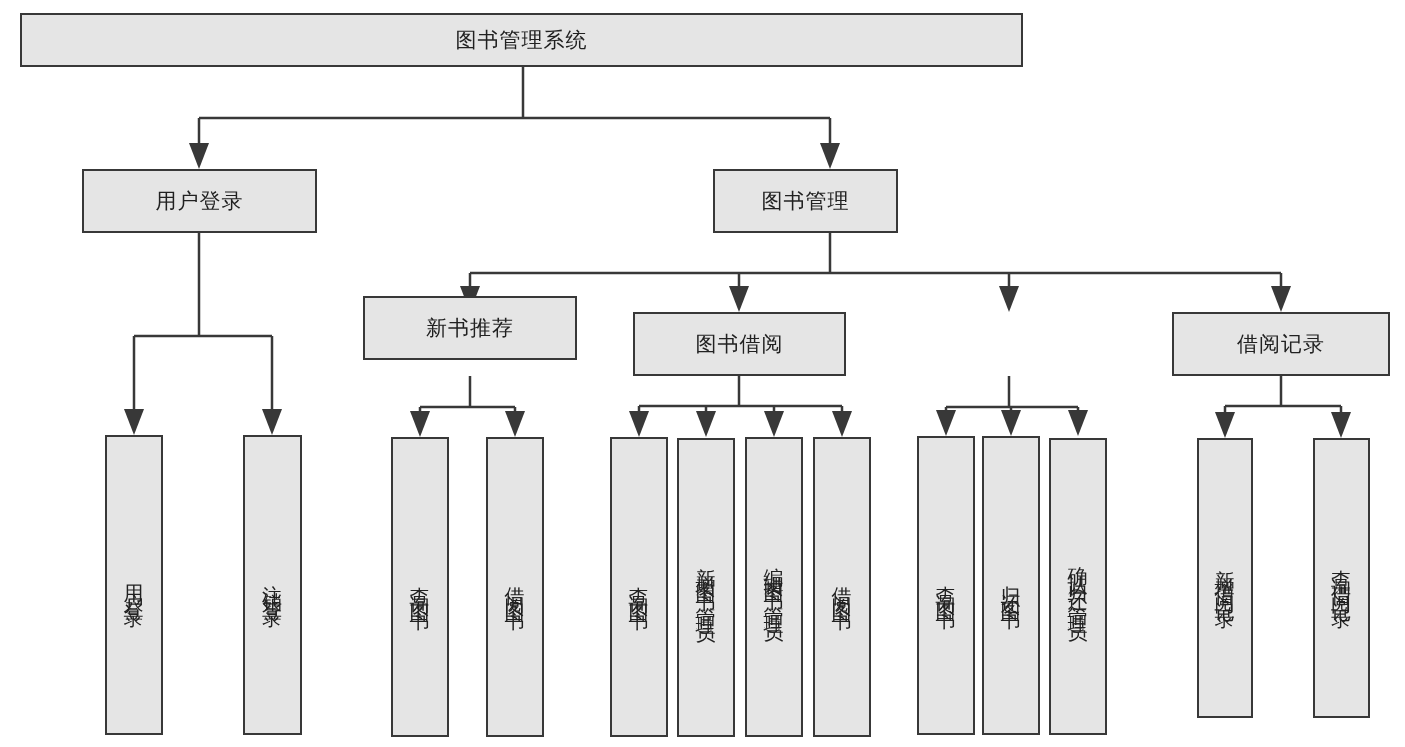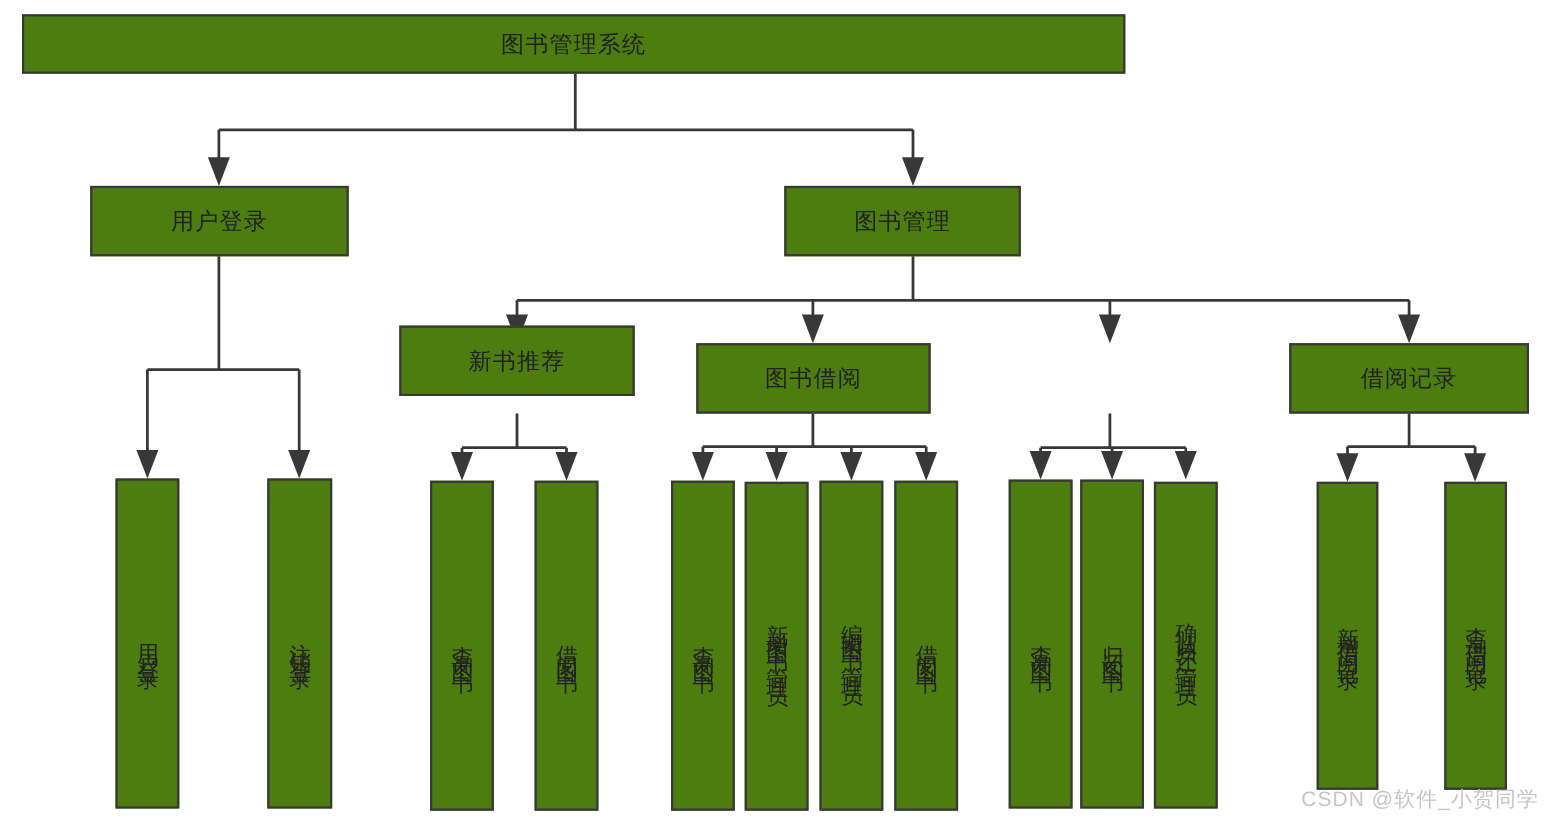--- a/index.html
+++ b/index.html
@@ -3,21 +3,21 @@
 <meta charset="utf-8">
 <style>
   html,body{margin:0;padding:0;}
   body{
     width:1405px;height:747px;background:#ffffff;overflow:hidden;
     font-family:"Liberation Sans","DejaVu Sans",sans-serif;
   }
   .stage{position:relative;width:1405px;height:747px;}
   .wires{position:absolute;left:0;top:0;}
   .box{
-    position:absolute;box-sizing:border-box;background:#4d7c0f;
+    position:absolute;box-sizing:border-box;background:#e5e5e5;
     border:2.5px solid #383838;display:flex;align-items:center;justify-content:center;
   }
   .h-label{
     font-size:21px;color:#212121;letter-spacing:1px;white-space:nowrap;
   }
   .v-label{
     writing-mode:vertical-rl;text-orientation:mixed;
     font-size:20px;color:#212121;letter-spacing:0.4em;line-height:1.1;white-space:nowrap;
   }
   .watermark{
@@ -66,21 +66,21 @@
     <polygon fill="#383838" stroke="none" points="1331,412 1351,412 1341,438"></polygon>
   </svg>
 
   <div class="box" style="left:20px;top:13px;width:1003px;height:54px;">
     <span class="h-label">图书管理系统</span>
   </div>
 
   <div class="box" style="left:82px;top:169px;width:235px;height:64px;">
     <span class="h-label">用户登录</span>
   </div>
-  <div class="box" style="left:713px;top:169px;width:215px;height:64px;">
+  <div class="box" style="left:713px;top:169px;width:185px;height:64px;">
     <span class="h-label">图书管理</span>
   </div>
 
   <div class="box" style="left:363px;top:296px;width:214px;height:64px;">
     <span class="h-label">新书推荐</span>
   </div>
   <div class="box" style="left:633px;top:312px;width:213px;height:64px;">
     <span class="h-label">图书借阅</span>
   </div>
   <div class="box" style="left:1172px;top:312px;width:218px;height:64px;">
@@ -124,14 +124,13 @@
     <span class="v-label">确认归还（管理员）</span>
   </div>
 
   <div class="box" style="left:1197px;top:438px;width:56px;height:280px;">
     <span class="v-label">新增借阅记录</span>
   </div>
   <div class="box" style="left:1313px;top:438px;width:57px;height:280px;">
     <span class="v-label">查询借阅记录</span>
   </div>
 
-  <div class="watermark">CSDN @软件_小贺同学</div>
 </div>
 
 </body></html>

